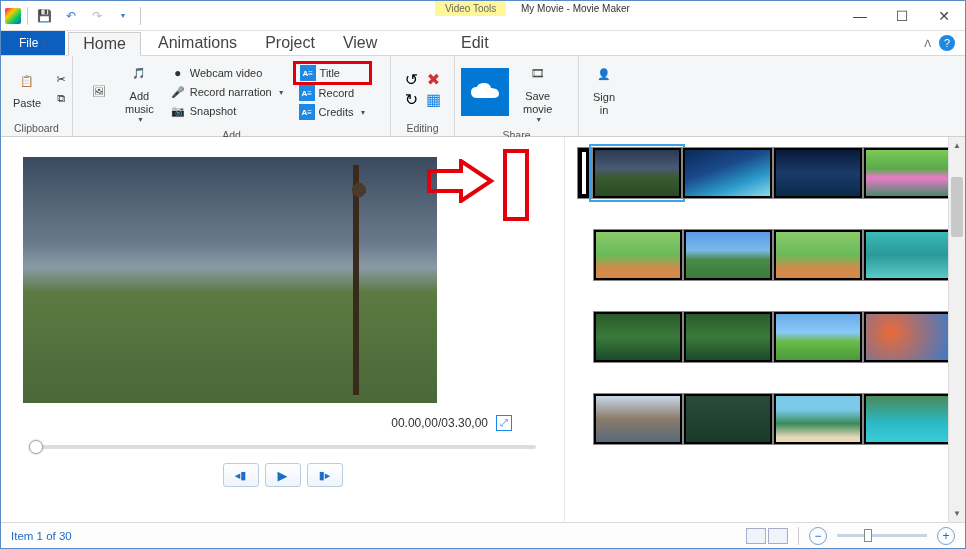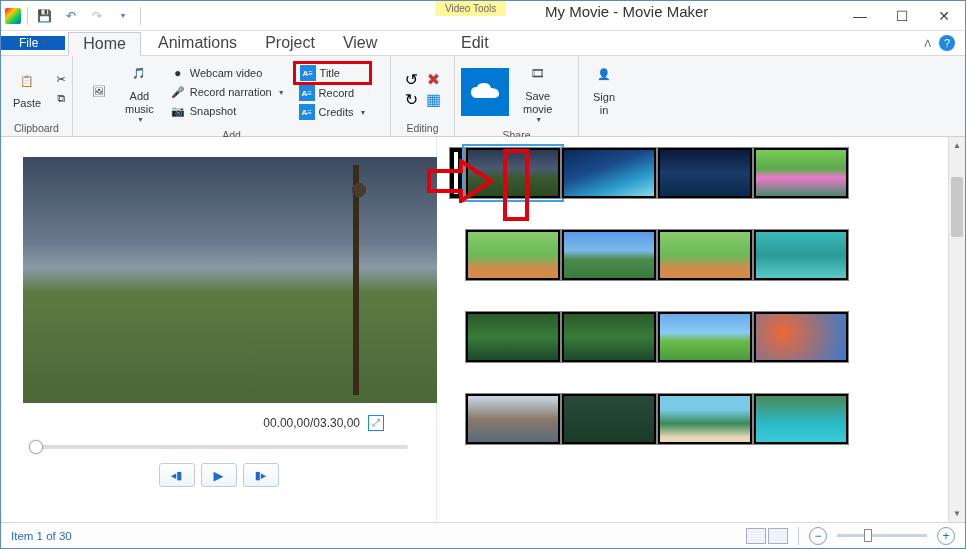--- a/index.html
+++ b/index.html
@@ -6,27 +6,27 @@
 body { background: #fff; width: 966px; height: 549px; overflow: hidden; position: relative; border: 1px solid #5a8bc4; }
 
 
 .titlebar { height: 30px; background: #fff; display: flex; align-items: center; border-bottom: 1px solid #e0e0e0; }
 .titlebar-left { display: flex; align-items: center; gap: 4px; padding-left: 4px; }
 .app-icon { width: 16px; height: 16px; background: linear-gradient(135deg,#f06,#fc0,#0c6,#06c); border-radius: 2px; }
 .qat-btn { width: 22px; height: 22px; display: flex; align-items: center; justify-content: center; font-size: 12px; color: #3a7bd5; cursor: pointer; }
 .qat-sep { width: 1px; height: 18px; background: #ccc; margin: 0 2px; }
 .video-tools-group { margin-left: auto; display: flex; flex-direction: column; align-items: flex-end; position: absolute; left: 434px; top: 0; }
 .video-tools-label { background: #fff799; font-size: 10px; padding: 2px 10px; color: #666; }
-.title-text { position: absolute; left: 520px; top: 2px; font-size: 15px; color: #333; margin-left: 24px; }
+.title-text { position: absolute; left: 520px; top: 2px; font-size: 10px; color: #333; }
 .win-controls { margin-left: auto; display: flex; }
 .win-btn { width: 42px; height: 28px; display: flex; align-items: center; justify-content: center; font-size: 14px; color: #444; cursor: pointer; }
 
 
 .menubar { height: 24px; display: flex; align-items: center; background: #fff; position: relative; }
-.file-tab { background: #0c5fbf; color: #fff; padding: 4px 18px 5px; font-size: 12px; height: 14px; display: flex; align-items: center; }
+.file-tab { background: #0c5fbf; color: #fff; padding: 4px 18px 5px; font-size: 12px; height: 24px; display: flex; align-items: center; }
 .menu-tab { padding: 4px 14px; font-size: 16px; color: #444; cursor: pointer; height: 24px; display: flex; align-items: center; }
 .menu-tab.active { border: 1px solid #ccc; border-bottom: 1px solid #f5f6f7; background: #f5f6f7; position: relative; top: 1px; }
 .home-highlight { border: 3px solid #e3000b; margin: -2px 3px; }
 .edit-tab { position: absolute; left: 446px; top: 0; }
 .menubar-right { margin-left: auto; display: flex; align-items: center; gap: 8px; padding-right: 10px; }
 .chevron { font-size: 10px; color: #666; }
 .help-icon { width: 16px; height: 16px; border-radius: 50%; background: #1e88e5; color: #fff; font-size: 11px; display: flex; align-items: center; justify-content: center; }
 
 
 .ribbon { height: 82px; background: #f5f6f7; border-top: 1px solid #d8d8d8; border-bottom: 1px solid #d0d0d0; display: flex; }
@@ -53,21 +53,21 @@
 
 
 .edit-grid { display: grid; grid-template-columns: repeat(2,18px); grid-auto-rows: 18px; gap: 2px 4px; }
 .edit-cell { display: flex; align-items: center; justify-content: center; }
 
 
 .cloud-btn { width: 48px; height: 48px; background: #0078d4; display: flex; align-items: center; justify-content: center; cursor: pointer; }
 
 
 .workspace { position: absolute; top: 136px; left: 0; right: 0; bottom: 26px; background: #fff; display: flex; }
-.preview-pane { width: 436px; padding: 20px 22px; position: relative; border-right: 1px solid #e8e8e8; }
+.preview-pane { width: 564px; padding: 20px 22px; position: relative; border-right: 1px solid #e8e8e8; }
 .preview-img { width: 414px; height: 246px; background: linear-gradient(180deg,#3b4a5e 0%,#6a7a8c 35%,#8a9aa5 45%,#5c7a42 55%,#4a6838 100%); position: relative; overflow: hidden; }
 .preview-img::before { content:""; position: absolute; right: 78px; top: 8px; width: 6px; height: 230px; background: #3a2a1a; }
 .preview-img::after { content:""; position: absolute; right: 60px; top: 18px; width: 36px; height: 30px; background: radial-gradient(circle,#4a3a2a 30%,transparent 30%); }
 .time-row { margin-top: 12px; text-align: right; padding-right: 30px; font-size: 12px; color: #333; display: flex; justify-content: flex-end; align-items: center; gap: 8px; }
 .fullscreen-icon { width: 16px; height: 16px; border: 1px solid #1e88e5; color: #1e88e5; font-size: 10px; display: flex; align-items: center; justify-content: center; }
 .seek-track { margin: 14px 6px 0; height: 4px; background: #ddd; border-radius: 2px; position: relative; }
 .seek-thumb { position: absolute; left: 0; top: -5px; width: 14px; height: 14px; border-radius: 50%; background: #fff; border: 1px solid #aaa; box-shadow: 0 0 2px rgba(0,0,0,.3); }
 .transport { display: flex; justify-content: center; gap: 6px; margin-top: 14px; }
 .transport-btn { width: 36px; height: 24px; border: 1px solid #bcd; border-radius: 3px; background: linear-gradient(#fff,#eef4fa); display: flex; align-items: center; justify-content: center; color: #1e6cc7; font-size: 11px; cursor: pointer; }
 

